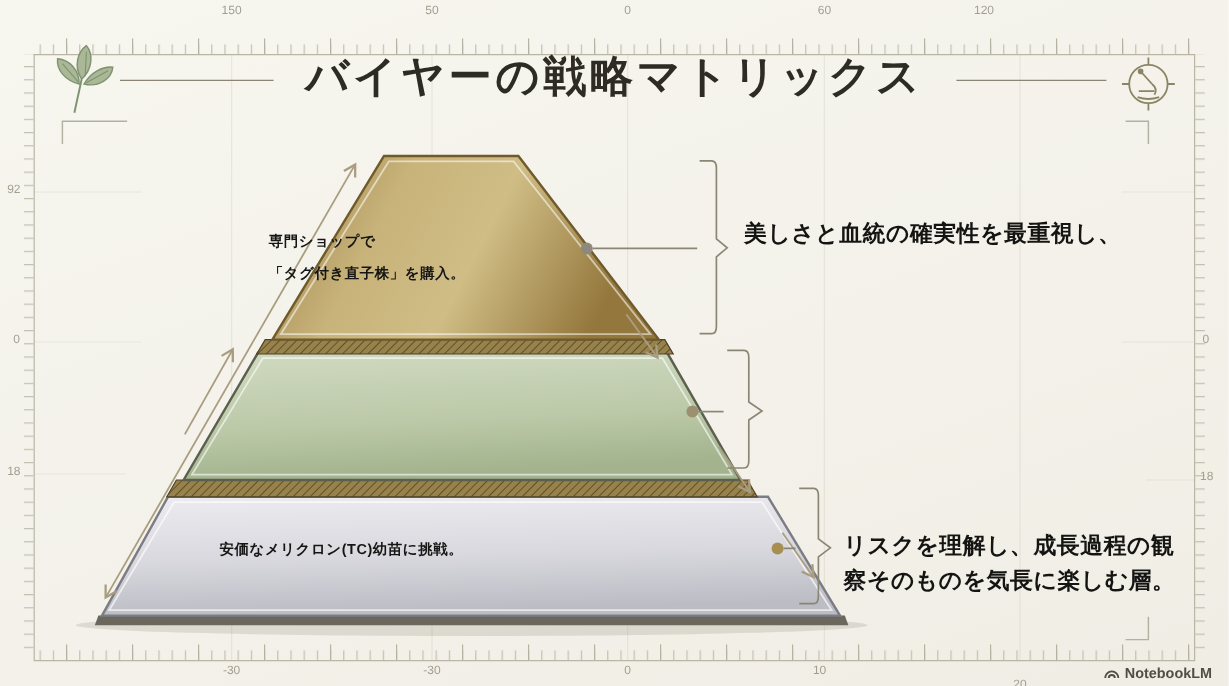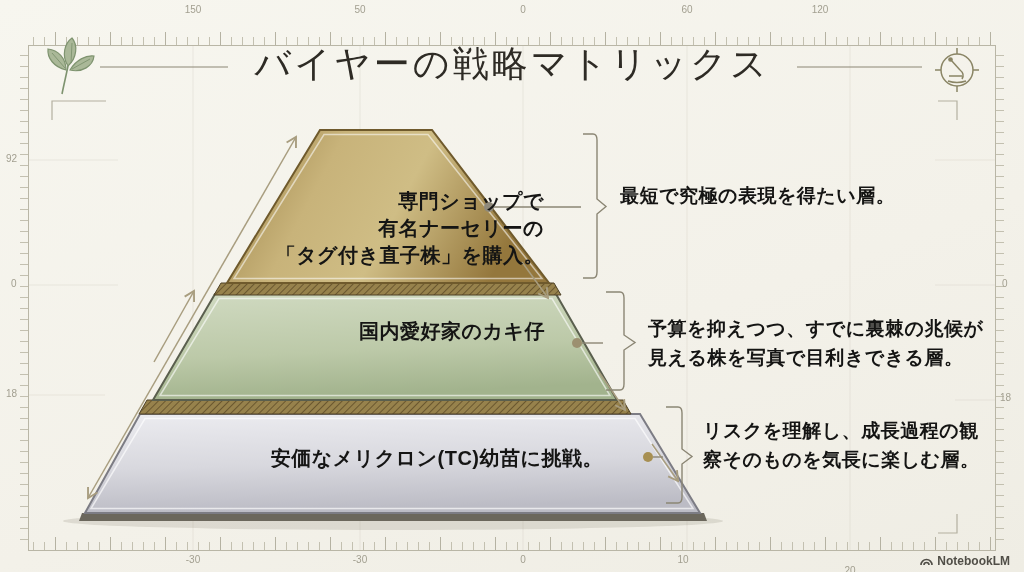--- a/index.html
+++ b/index.html
@@ -5,30 +5,30 @@
   html,body{margin:0;padding:0;}
   .canvas{
     position:relative;width:1024px;height:572px;overflow:hidden;
     background:linear-gradient(160deg,#f7f6ef 0%,#f3f1e9 60%,#efede4 100%);
     font-family:"Liberation Sans","DejaVu Sans",sans-serif;
   }
   .art{position:absolute;left:0;top:0;width:1024px;height:572px;}
   .title{
     position:absolute;left:0;right:0;top:40px;text-align:center;
     font-family:"Liberation Serif","DejaVu Serif",serif;
-    font-weight:400;font-size:36px;letter-spacing:3px;color:#2e2b25;
+    font-weight:700;font-size:36px;letter-spacing:3px;color:#2e2b25;
   }
   .ruler-label{
     position:absolute;font-size:10px;color:#a29f90;transform:translateX(-50%);
     white-space:nowrap;
   }
   .ruler-label.side{transform:none;}
   .tier-text{
-    position:absolute;text-align:right;font-weight:700;color:#151514;
-    font-size:20px;line-height:27px;letter-spacing:0.5px;
+    position:absolute;text-align:left;font-weight:700;color:#151514;
+    font-size:12px;line-height:27px;letter-spacing:0.5px;
   }
   .tier-text div{white-space:nowrap;}
   .annotation{
     position:absolute;text-align:left;font-weight:700;color:#141413;
     font-size:19px;line-height:29px;letter-spacing:0.5px;
   }
   .annotation div{white-space:nowrap;}
   .branding{
     position:absolute;right:14px;bottom:4px;display:flex;align-items:center;gap:4px;
     font-size:12px;font-weight:700;color:#504e47;
@@ -203,38 +203,32 @@
   <span class="ruler-label side" style="left:6px;top:153px;">92</span>
   <span class="ruler-label side" style="left:11px;top:278px;">0</span>
   <span class="ruler-label side" style="left:6px;top:388px;">18</span>
 
   <span class="ruler-label side" style="left:1000px;top:153px;margin-left:48px;">VS</span>
   <span class="ruler-label side" style="left:1002px;top:278px;">0</span>
   <span class="ruler-label side" style="left:1000px;top:392px;">18</span>
 
   <div class="tier-text" style="left:224px;top:188px;width:320px;">
     <div>専門ショップで</div>
-    <div>有名ナーセリーの</div>
     <div>「タグ付き直子株」を購入。</div>
   </div>
   <div class="tier-text" style="left:225px;top:318px;width:320px;">
-    <div>国内愛好家のカキ仔</div>
   </div>
   <div class="tier-text" style="left:183px;top:445px;width:420px;">
     <div>安価なメリクロン(TC)幼苗に挑戦。</div>
   </div>
 
   <div class="annotation" style="left:620px;top:181px;">
-    <div>最短で究極の表現を得たい層。</div>
-  </div>
-  <div class="annotation" style="left:648px;top:314px;">
-    <div>予算を抑えつつ、すでに裏棘の兆候が</div>
-    <div>見える株を写真で目利きできる層。</div>
-  </div>
-  <div class="annotation" style="left:703px;top:416px;">
+    <div>美しさと血統の確実性を最重視し、</div>
+  </div>
+  <div class="annotation" style="left:703px;top:442px;font-family:Liberation Mono, monospace;">
     <div>リスクを理解し、成長過程の観</div>
     <div>察そのものを気長に楽しむ層。</div>
   </div>
 
   <div class="branding">
     <svg width="13" height="11" viewBox="0 0 13 11">
       <path d="M1,9 A5.5,5.5 0 0 1 12,9" fill="none" stroke="#504e47" stroke-width="1.6"></path>
       <path d="M4,9 A2.5,2.5 0 0 1 9,9" fill="none" stroke="#504e47" stroke-width="1.6"></path>
     </svg>
     <span>NotebookLM</span>

